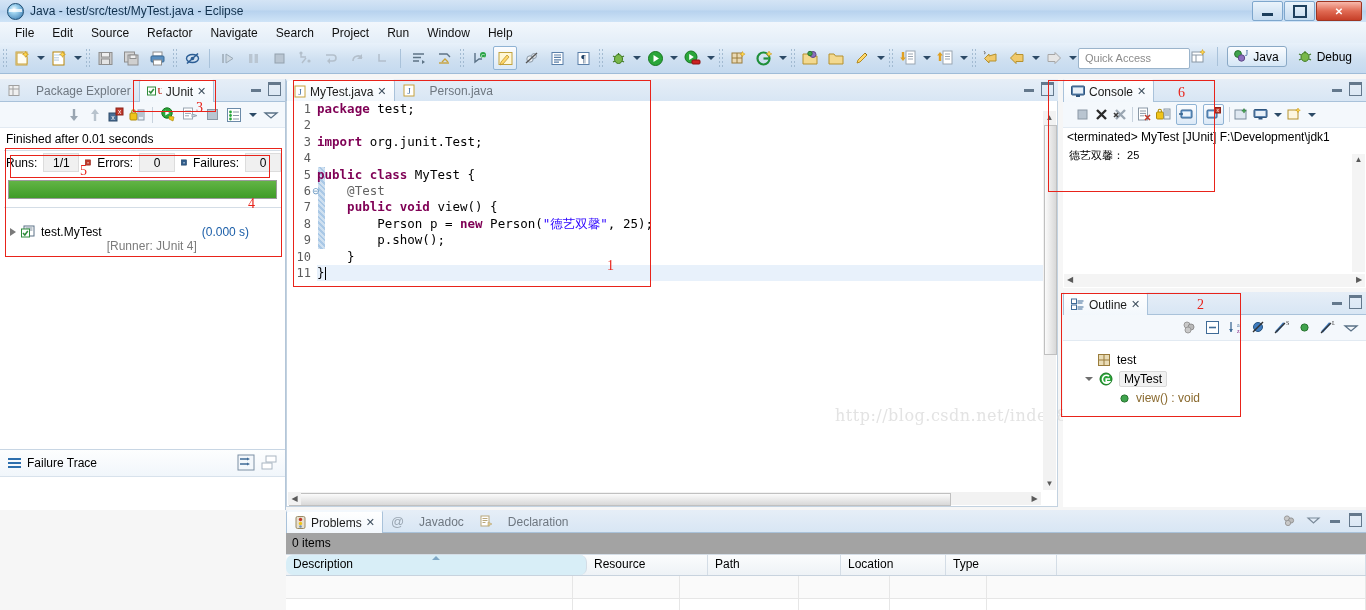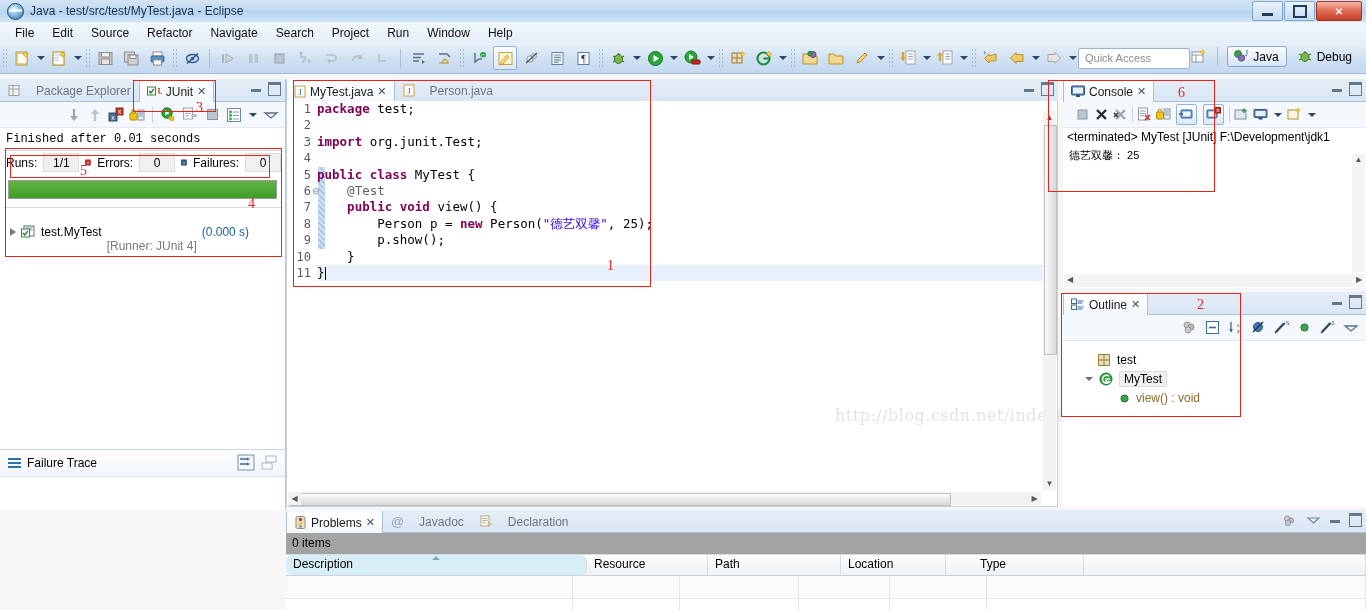--- a/index.html
+++ b/index.html
@@ -101,21 +101,21 @@
   }
   .vtab .x{font-size:11px;color:#40505f;}
   .view-ctrl{position:absolute;right:4px;top:3px;display:flex;gap:7px;align-items:center;}
   .ic-min{width:10px;height:3px;border-bottom:3px solid #64788c;}
   .ic-max{width:11px;height:10px;border:1px solid #64788c;border-top-width:3px;}
   .view-toolbar{height:25px;display:flex;align-items:center;
     background:#f4f8fc;border-bottom:1px solid #e2eaf2;}
 
   
   #junit-view{left:0;top:79px;width:285px;height:431px;border-right:1px solid #b4c6d8;}
-  .junit-status{font-size:12px;padding:4px 20px 3px 6px;font-family:Liberation Mono, monospace;}
+  .junit-status{font-size:12px;padding:4px 20px 3px 6px;}
   .junit-counts{display:flex;align-items:center;gap:6px;font-size:12px;padding:2px 4px 2px 6px;}
   .count-box{min-width:34px;height:17px;background:#f0f0f0;border:1px solid #dcdcdc;
     display:inline-flex;align-items:center;justify-content:center;font-size:12px;}
   .progress-wrap{margin:6px 8px 0 8px;height:17px;border:1px solid #9b9b9b;background:#e9e9e9;}
   .progress-bar{height:100%;background:linear-gradient(to bottom,#62b445,#3f9c27);}
   .tree-row{display:flex;align-items:center;gap:5px;padding:3px 6px;font-size:12px;}
   .tw-arrow{width:0;height:0;border-top:4px solid transparent;border-bottom:4px solid transparent;
     border-left:6px solid #7a7a7a;margin-left:4px;}
   .mono-dim{color:#7b7b7b;margin-top:28px;}
   .blue{color:#1b5ea8;}
@@ -933,21 +933,21 @@
 
     <div class="pb-table">
       <div class="pb-head">
         <div class="pb-th sorted" style="width:286px;border-radius:7px;">
           <span class="sort"></span>
           <span>Description</span>
         </div>
         <div class="pb-th" style="width:106px;"><span>Resource</span></div>
         <div class="pb-th" style="width:118px;"><span>Path</span></div>
         <div class="pb-th" style="width:90px;"><span>Location</span></div>
-        <div class="pb-th" style="width:96px;margin-left:27px;"><span>Type</span></div>
+        <div class="pb-th" style="width:96px;"><span>Type</span></div>
         <div class="pb-th" style="flex:1;"></div>
       </div>
       <div class="pb-row">
         <div class="pb-td" style="width:286px;"></div>
         <div class="pb-td" style="width:106px;"></div>
         <div class="pb-td" style="width:118px;"></div>
         <div class="pb-td" style="width:90px;"></div>
         <div class="pb-td" style="width:96px;"></div>
         <div class="pb-td" style="flex:1;"></div>
       </div>

